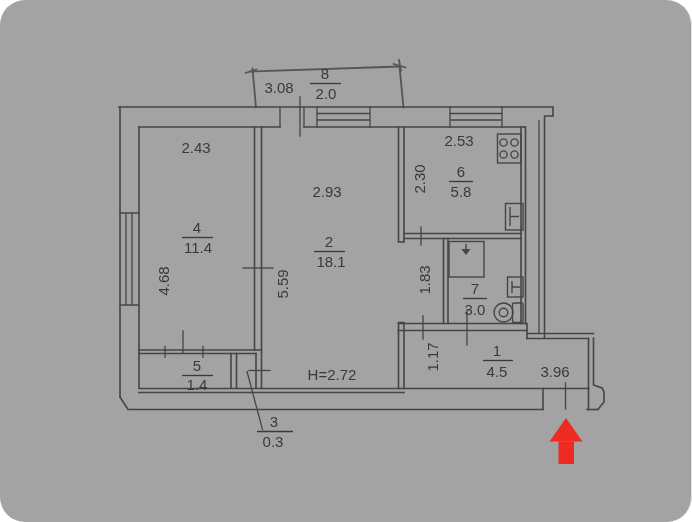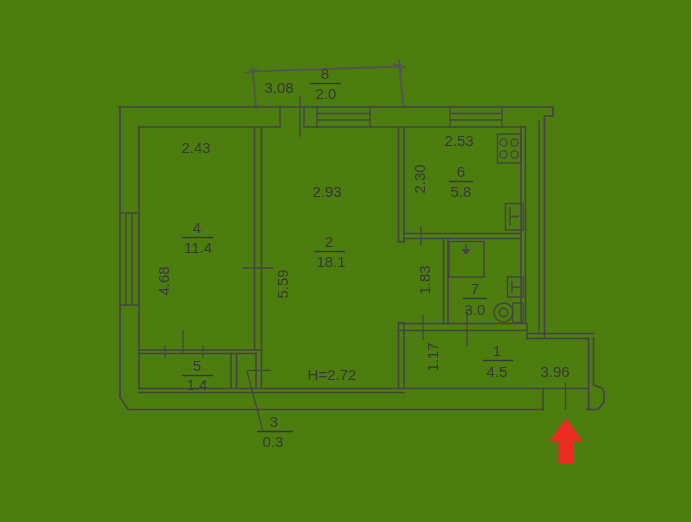--- a/index.html
+++ b/index.html
@@ -1,19 +1,20 @@
 <!DOCTYPE html>
 <html><head>
 <meta charset="utf-8">
 <style>
   html,body { margin:0; padding:0; background:#ffffff; }
   .page {
-    position:relative; width:692px; height:522px; background:#4d7c0f;
+    position:relative; width:692px; height:522px; background:#a3a3a3;
     border-right:1px solid #dedede; box-sizing:border-box;
     font-family:"Liberation Sans", sans-serif;
+    border-radius:25px;
   }
   svg { position:absolute; left:0; top:0; }
   .w   { stroke:#454545; stroke-width:1.6; fill:none; stroke-linecap:square; }
   .w2  { stroke:#454545; stroke-width:1.3; fill:none; stroke-linecap:square; }
   .sk  { stroke:#555555; stroke-width:1.8; fill:none; stroke-linecap:round; }
   .fix { stroke:#454545; stroke-width:1.4; fill:none; }
   .lbl { font-family:"Liberation Sans", sans-serif; font-size:15px; fill:#3a3a3a; }
   .bar { stroke:#3a3a3a; stroke-width:1.3; }
 </style>
 </head>

